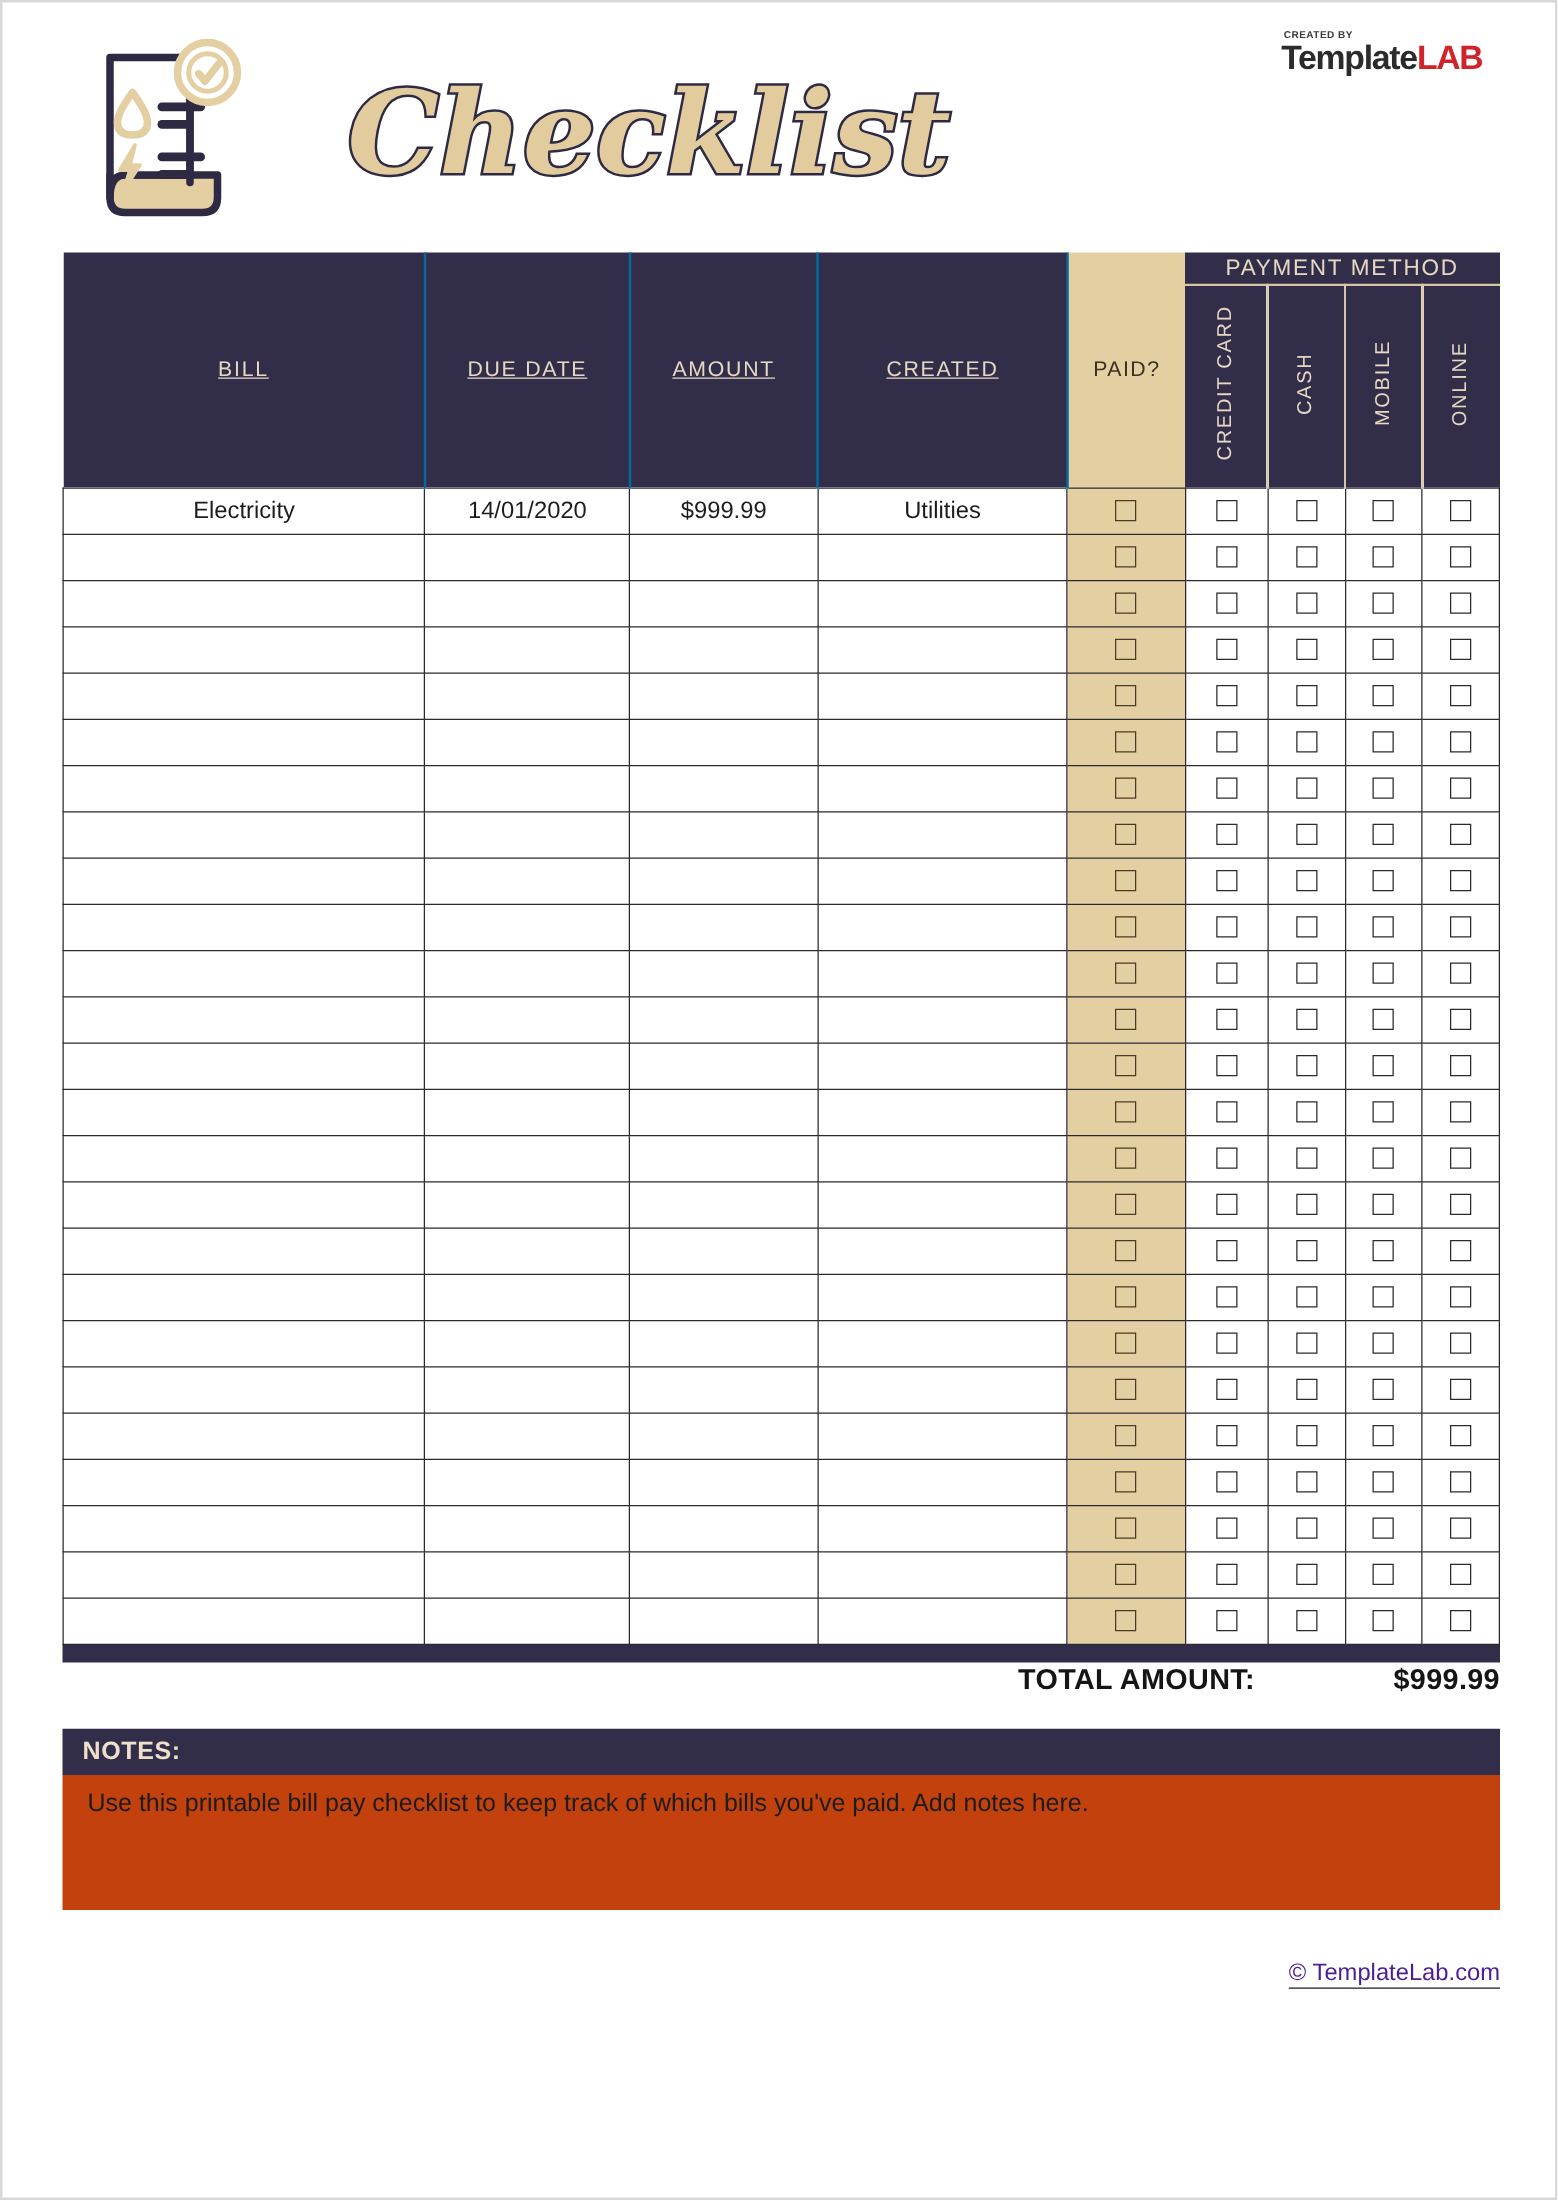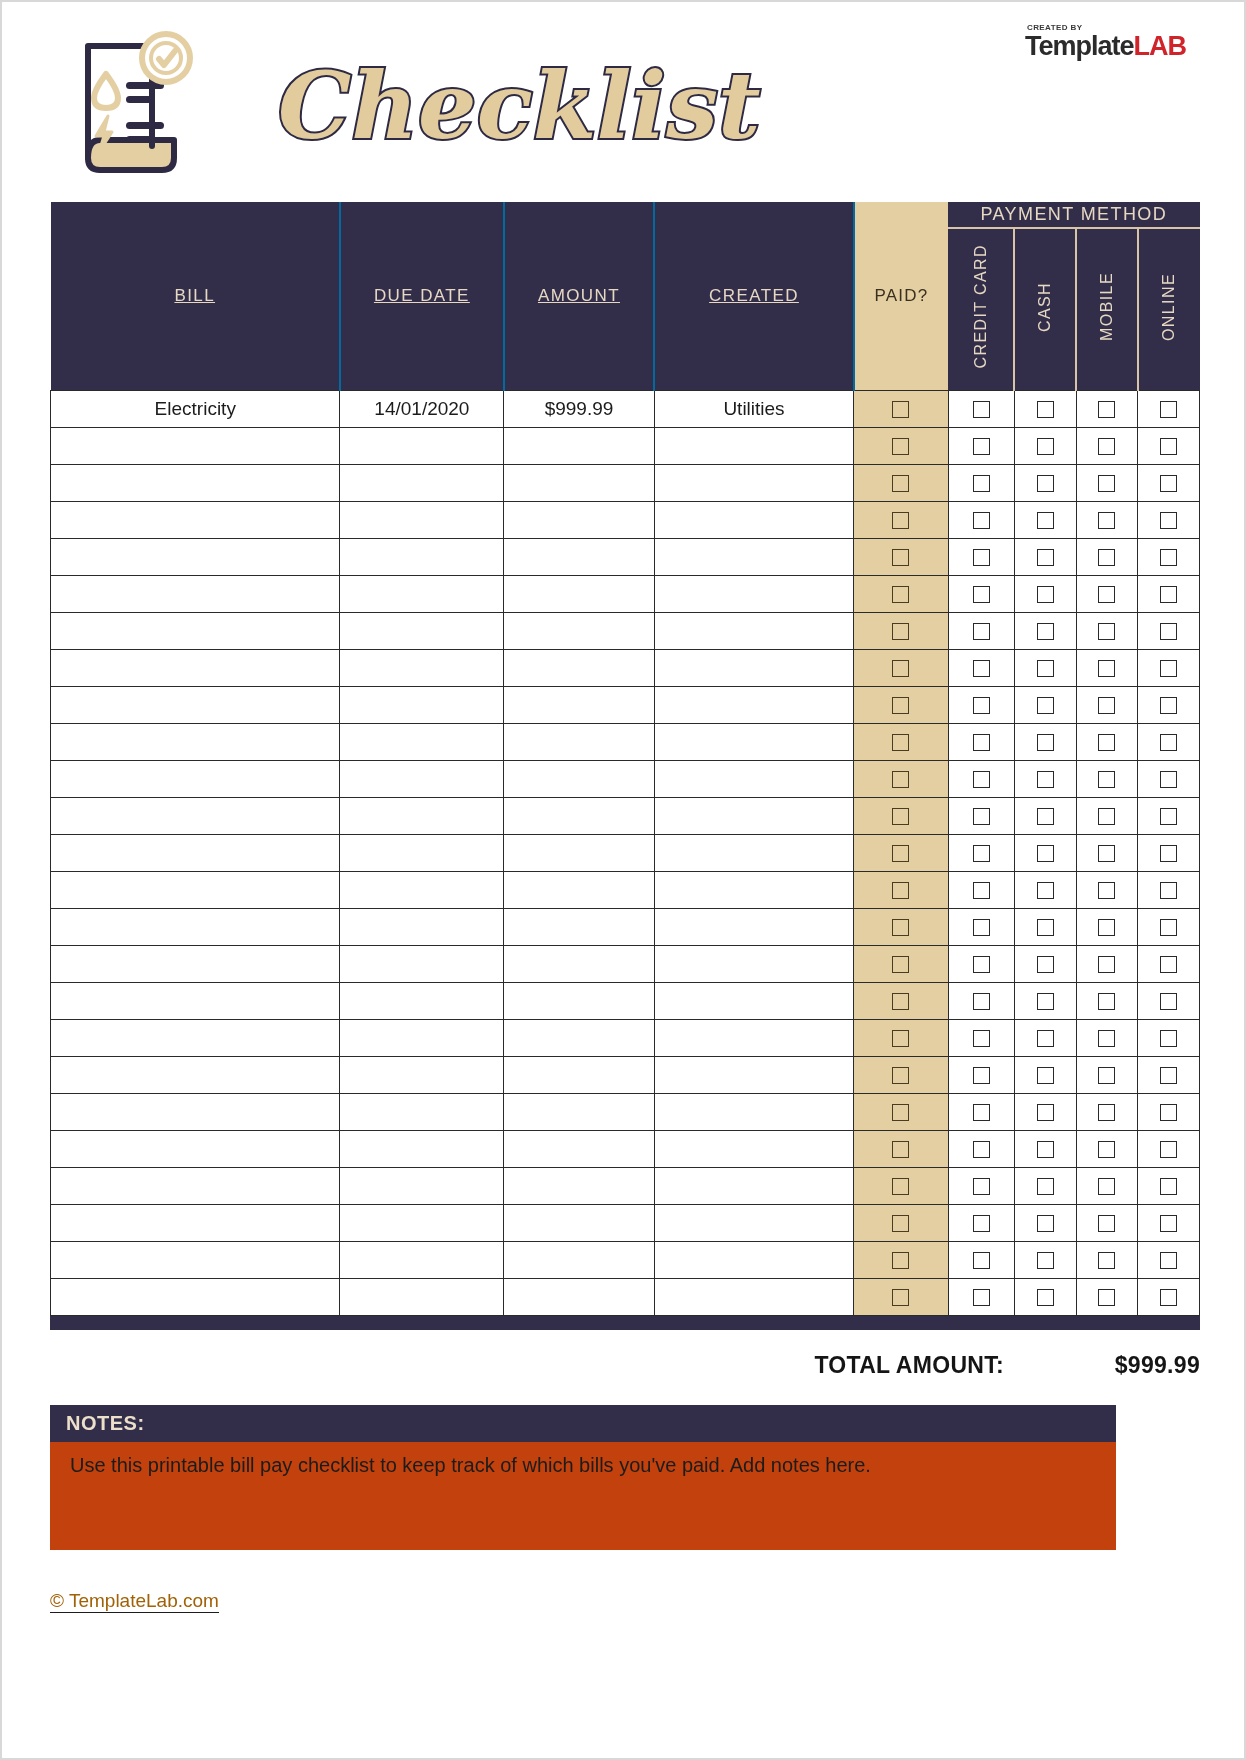--- a/index.html
+++ b/index.html
@@ -153,35 +153,34 @@
     width: 1150px;
     height: 14px;
     background: #322e4a;
     margin: 0 48px;
   }
 
   
   .total-row {
     width: 1150px;
     margin: 0 48px;
-    padding-top: 22px;
     display: flex;
     justify-content: flex-end;
     align-items: baseline;
     font-weight: bold;
     font-size: 23px;
     color: #151515;
     letter-spacing: 0.3px;
   }
   .total-label { margin-right: 78px; }
   .total-value { min-width: 118px; text-align: right; }
 
   
   .notes {
-    width: 1066px;
+    width: 1150px;
     margin: 26px 48px 0 48px;
   }
   .notes-head {
     background: #322e4a;
     color: #ece0cb;
     font-weight: bold;
     font-size: 20px;
     letter-spacing: 0.5px;
     padding: 7px 0 7px 16px;
   }
@@ -190,23 +189,23 @@
     height: 108px;
     padding: 12px 20px;
     font-size: 20px;
     color: #1c1c1c;
   }
 
   
   .footer {
     width: 1150px;
     margin: 40px 48px 0 48px;
-    text-align: left;
+    text-align: right;
     font-size: 19px;
-    color: #a16207;
+    color: #4c1d95;
   }
   .footer span { border-bottom: 1.5px solid #1c1c1c; padding-bottom: 1px; }
 </style>
 </head>
 <body>
 
 <div class="page">
 
   <div class="header">
 

